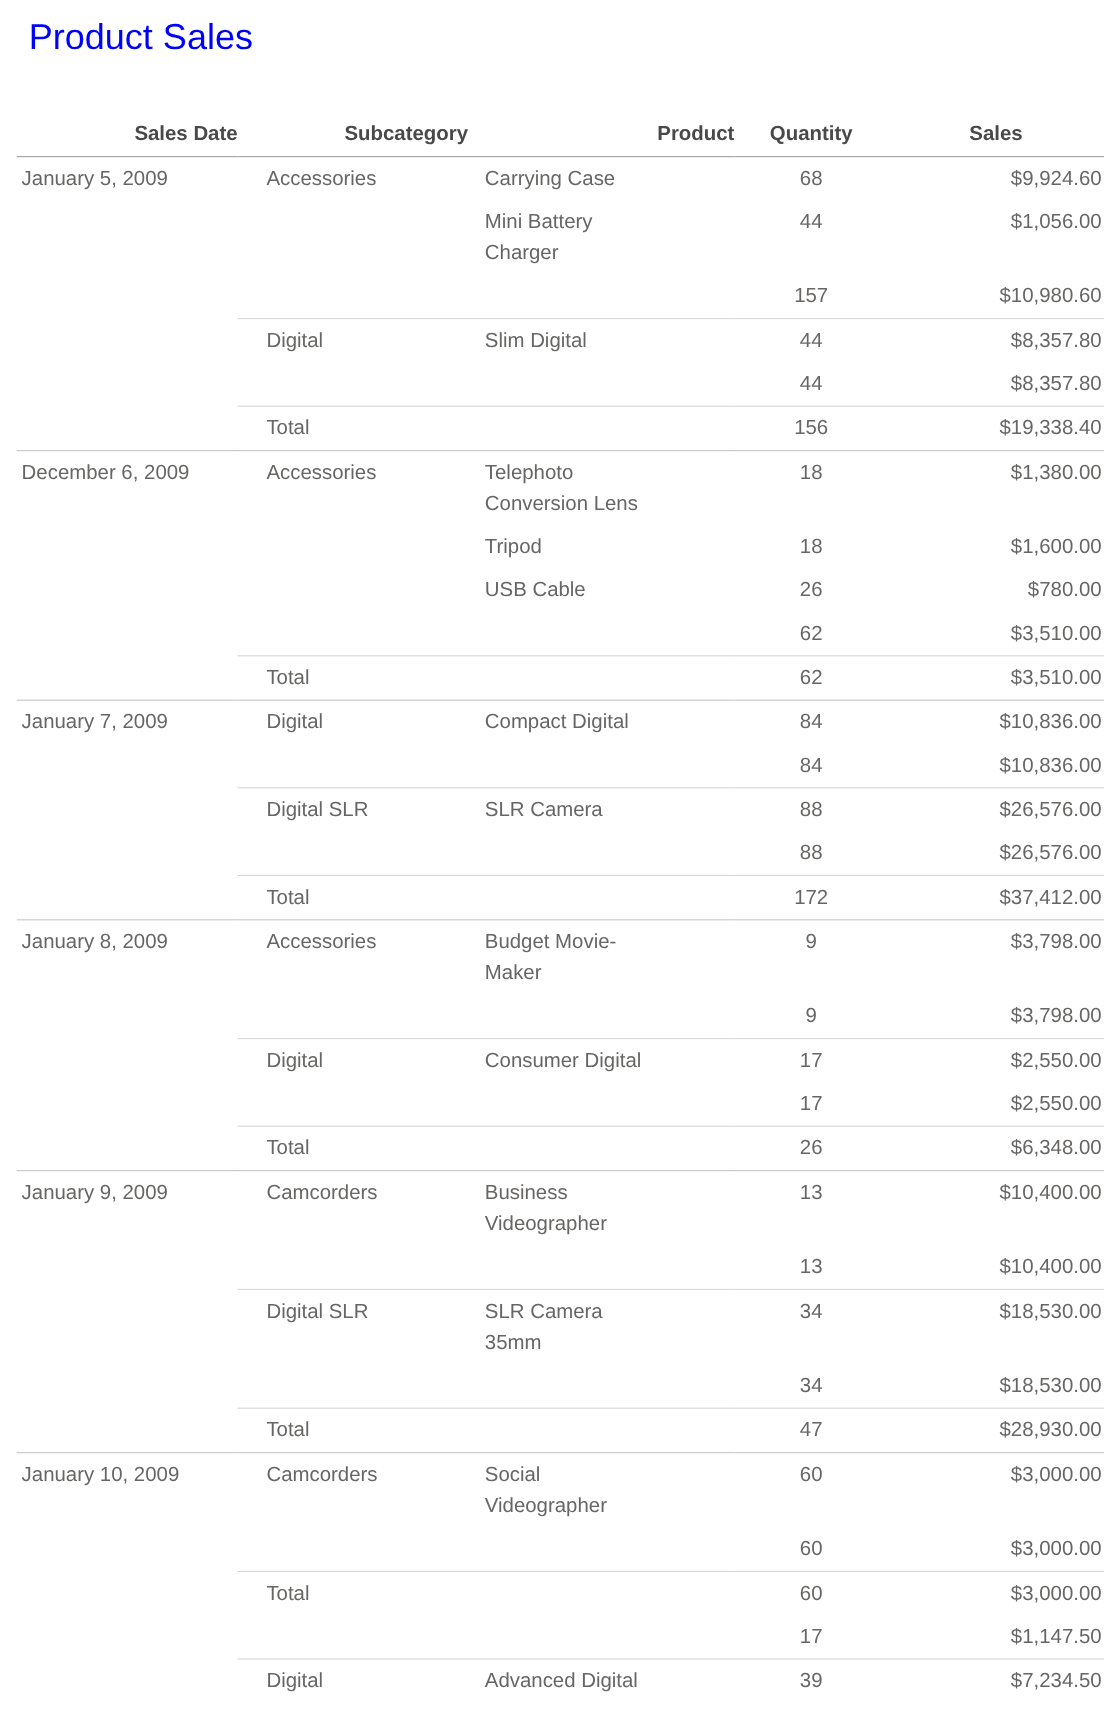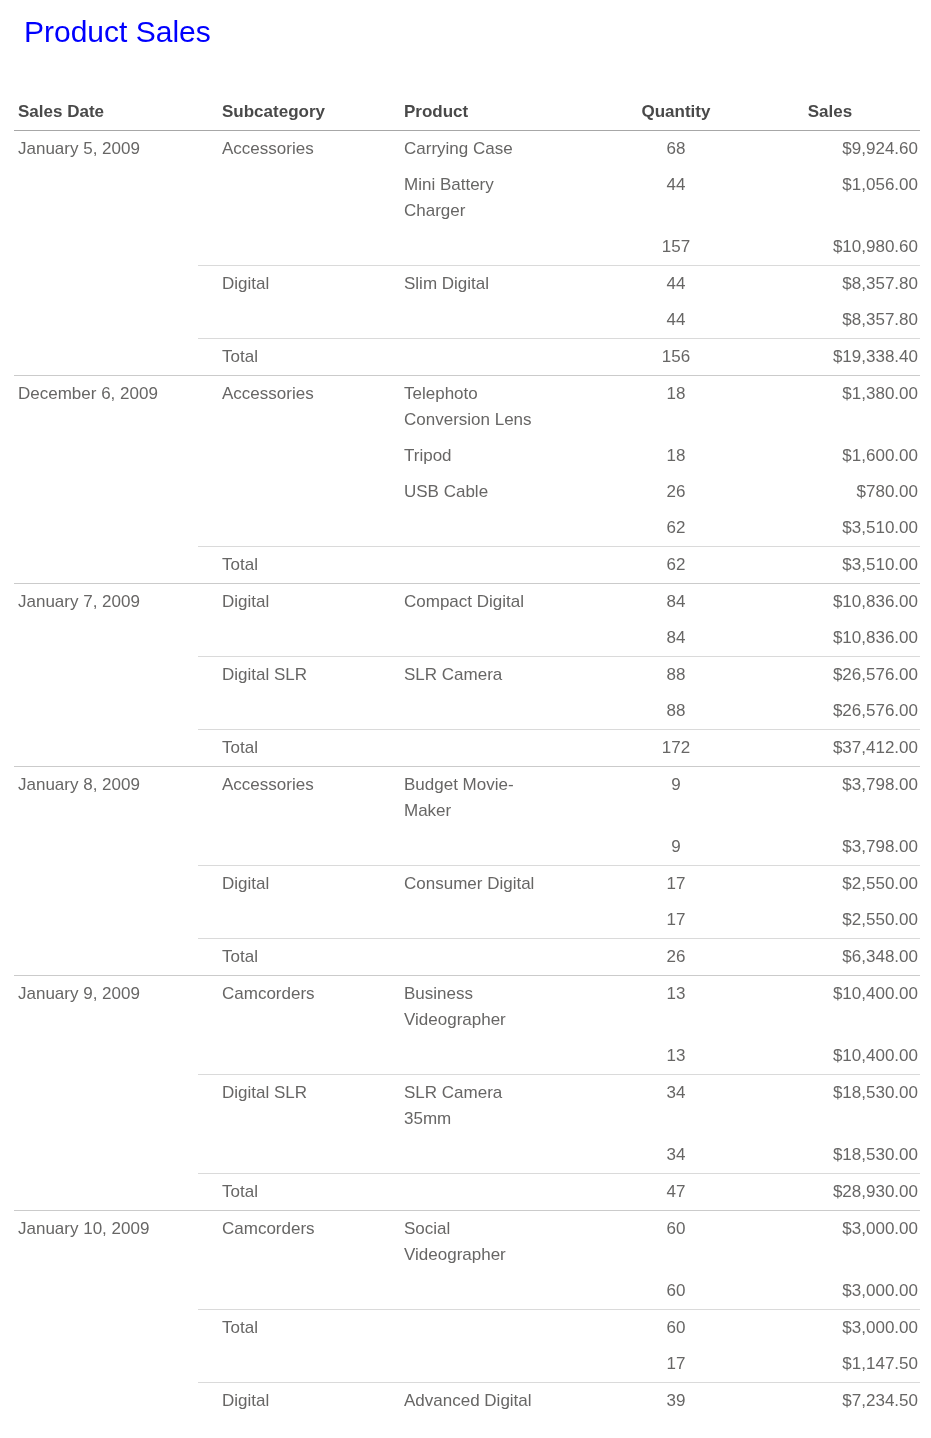--- a/index.html
+++ b/index.html
@@ -23,21 +23,21 @@
   }
   col.w-date{width:184px;}
   col.w-sub{width:192px;}
   col.w-prod{width:222px;}
   col.w-qty{width:128px;}
   col.w-sales{width:180px;}
   th{
     font-size:17px;
     font-weight:bold;
     color:#494949;
-    text-align:left;
+    text-align:right;
     vertical-align:bottom;
     padding:0 0 8px 0;
     border-bottom:1px solid #a7a7a7;
     cursor:pointer;
   }
   td{
     font-size:17px;
     color:#676665;
     vertical-align:top;
     padding:5px 0;

